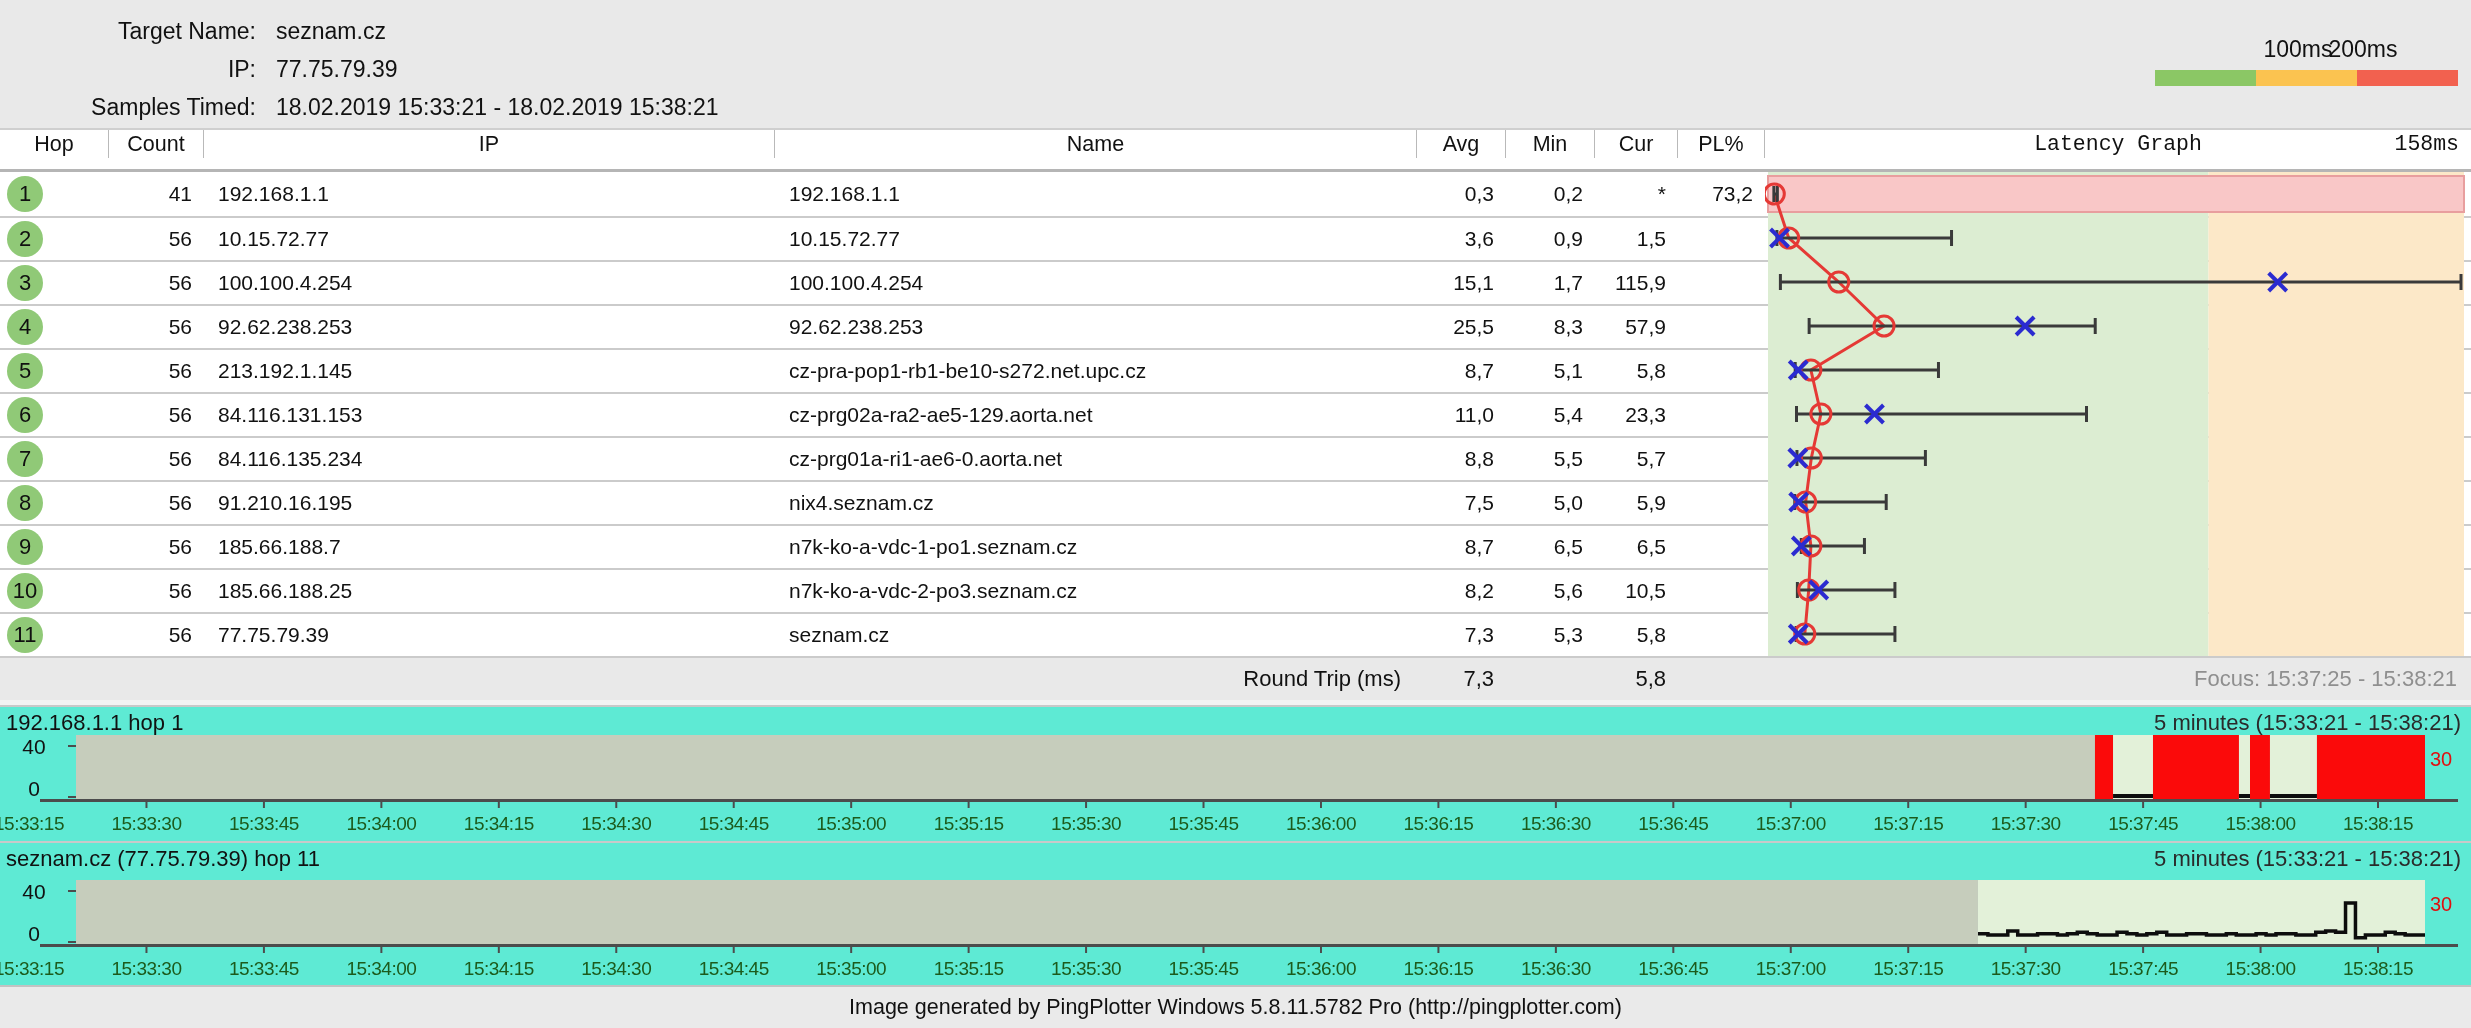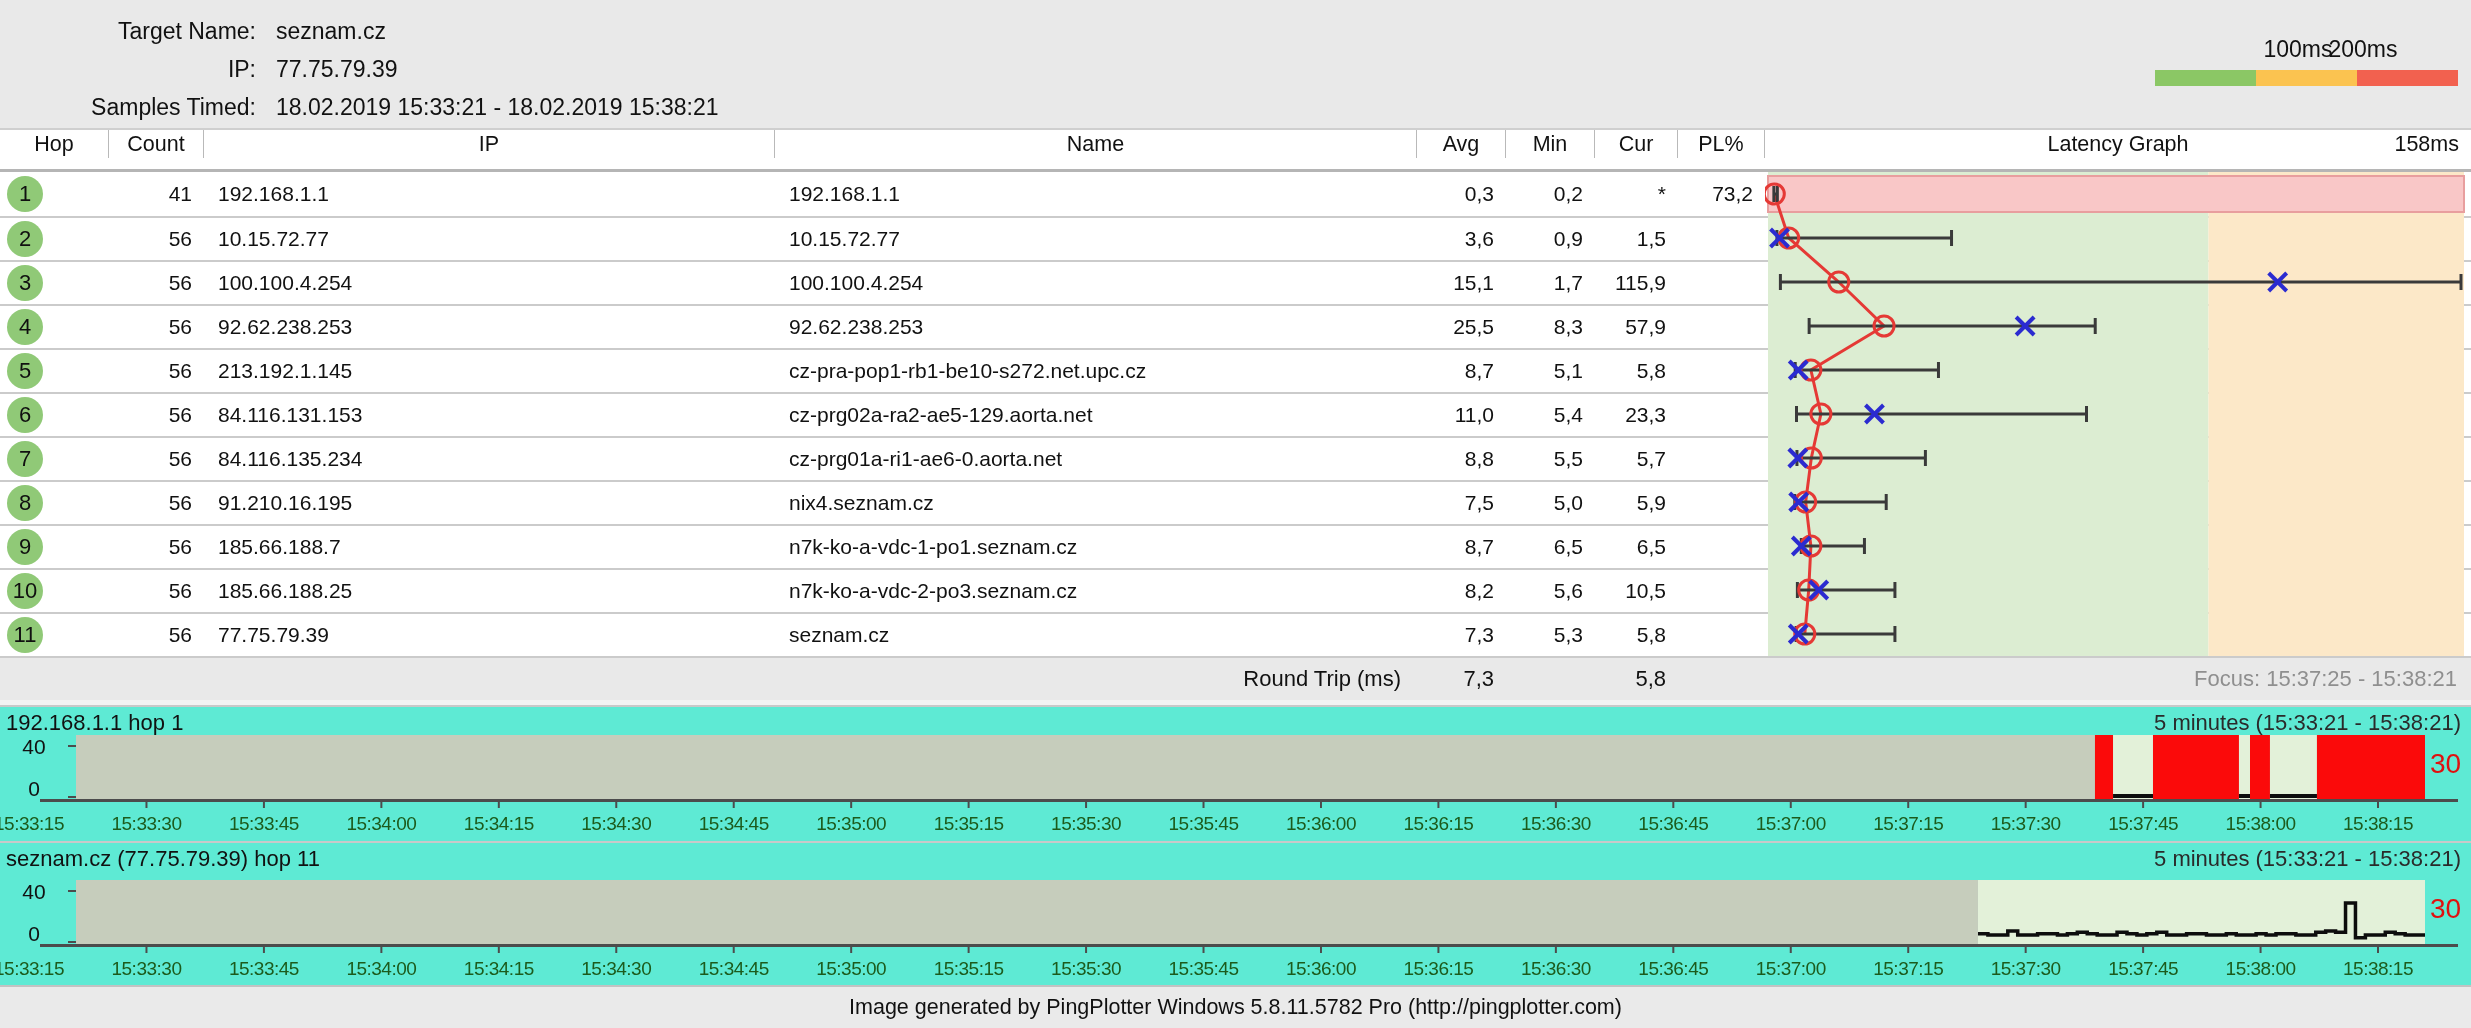--- a/index.html
+++ b/index.html
@@ -14,40 +14,40 @@
   .legend{position:absolute;top:36px;right:13px;width:303px;height:52px;}
   .legend-label{position:absolute;top:0;font-size:23px;transform:translateX(-50%);}
   .legend-bar{position:absolute;top:34px;left:0;width:303px;height:16px;display:flex;}
   .legend-bar div{flex:1;height:100%;}
   
   .table-wrap{position:absolute;left:0;top:130px;width:2471px;height:570px;background:#ffffff;}
   .grid{display:grid;grid-template-columns:109px 95px 571px 642px 89px 89px 83px 87px 706px;}
   .t-head{height:42px;box-sizing:border-box;border-bottom:3px solid #b5b5b5;font-size:21.5px;}
   .t-head .hcell{display:flex;align-items:center;justify-content:center;border-right:1px solid #b9b9b9;
                  box-sizing:border-box;height:28px;position:relative;}
-  .t-head .hcell:last-child{border-right:none;}
+  .t-head .hcell:last-child{border-right:none;font-family:Liberation Mono, monospace;}
   .scale-right{position:absolute;right:12px;}
   .t-row{height:44px;box-sizing:border-box;border-top:2px solid #cbcbcb;font-size:21px;}
   .t-row:first-of-type{border-top:none;}
   .t-row>div{display:flex;align-items:center;box-sizing:border-box;}
   .c-right{justify-content:flex-end;padding-right:12px;}
   .c-left{padding-left:14px;}
   .badge{display:flex;align-items:center;justify-content:center;width:36px;height:36px;margin-left:7px;
          border-radius:50%;background:#90c977;font-size:22px;color:#101010;}
   .t-summary{height:44px;box-sizing:border-box;border-top:2px solid #cbcbcb;background:#e9e9e9;font-size:22px;}
   .t-summary>div{display:flex;align-items:center;box-sizing:border-box;}
   .sum-label{justify-content:flex-end;padding-right:16px;}
   .focus-cell{justify-content:flex-end;padding-right:14px;color:#8f8f8f;}
   .latency-svg{position:absolute;left:1765px;top:172px;}
   
   .tl-block{position:absolute;left:0;width:2471px;border-top:2px solid #c9c9c9;box-sizing:border-box;background:#5eead4;}
   .tl-title{position:absolute;left:6px;top:3px;font-size:22px;}
   .tl-range{position:absolute;right:10px;font-size:22px;color:#2a2a2a;}
   .tl-ylabel{position:absolute;width:68px;text-align:center;font-size:21px;}
-  .tl-redlabel{position:absolute;left:2430px;font-size:28px;color:#e01010;}
+  .tl-redlabel{position:absolute;left:2430px;font-size:20px;color:#e01010;}
   .tl-svg{position:absolute;left:0;}
   .tl-ticklabels{position:absolute;left:0;width:2458px;height:26px;overflow:hidden;}
   .tl-ticklabels span{position:absolute;top:0;transform:translateX(-50%);font-size:19px;letter-spacing:-0.5px;
                       color:#1c5b1c;white-space:nowrap;}
   
   .img-footer{position:absolute;left:0;top:985px;width:2471px;height:43px;background:#eaeaea;
               border-top:2px solid #c2c2c2;box-sizing:border-box;display:flex;align-items:center;
               justify-content:center;font-size:21.5px;}
 </style>
 </head>

